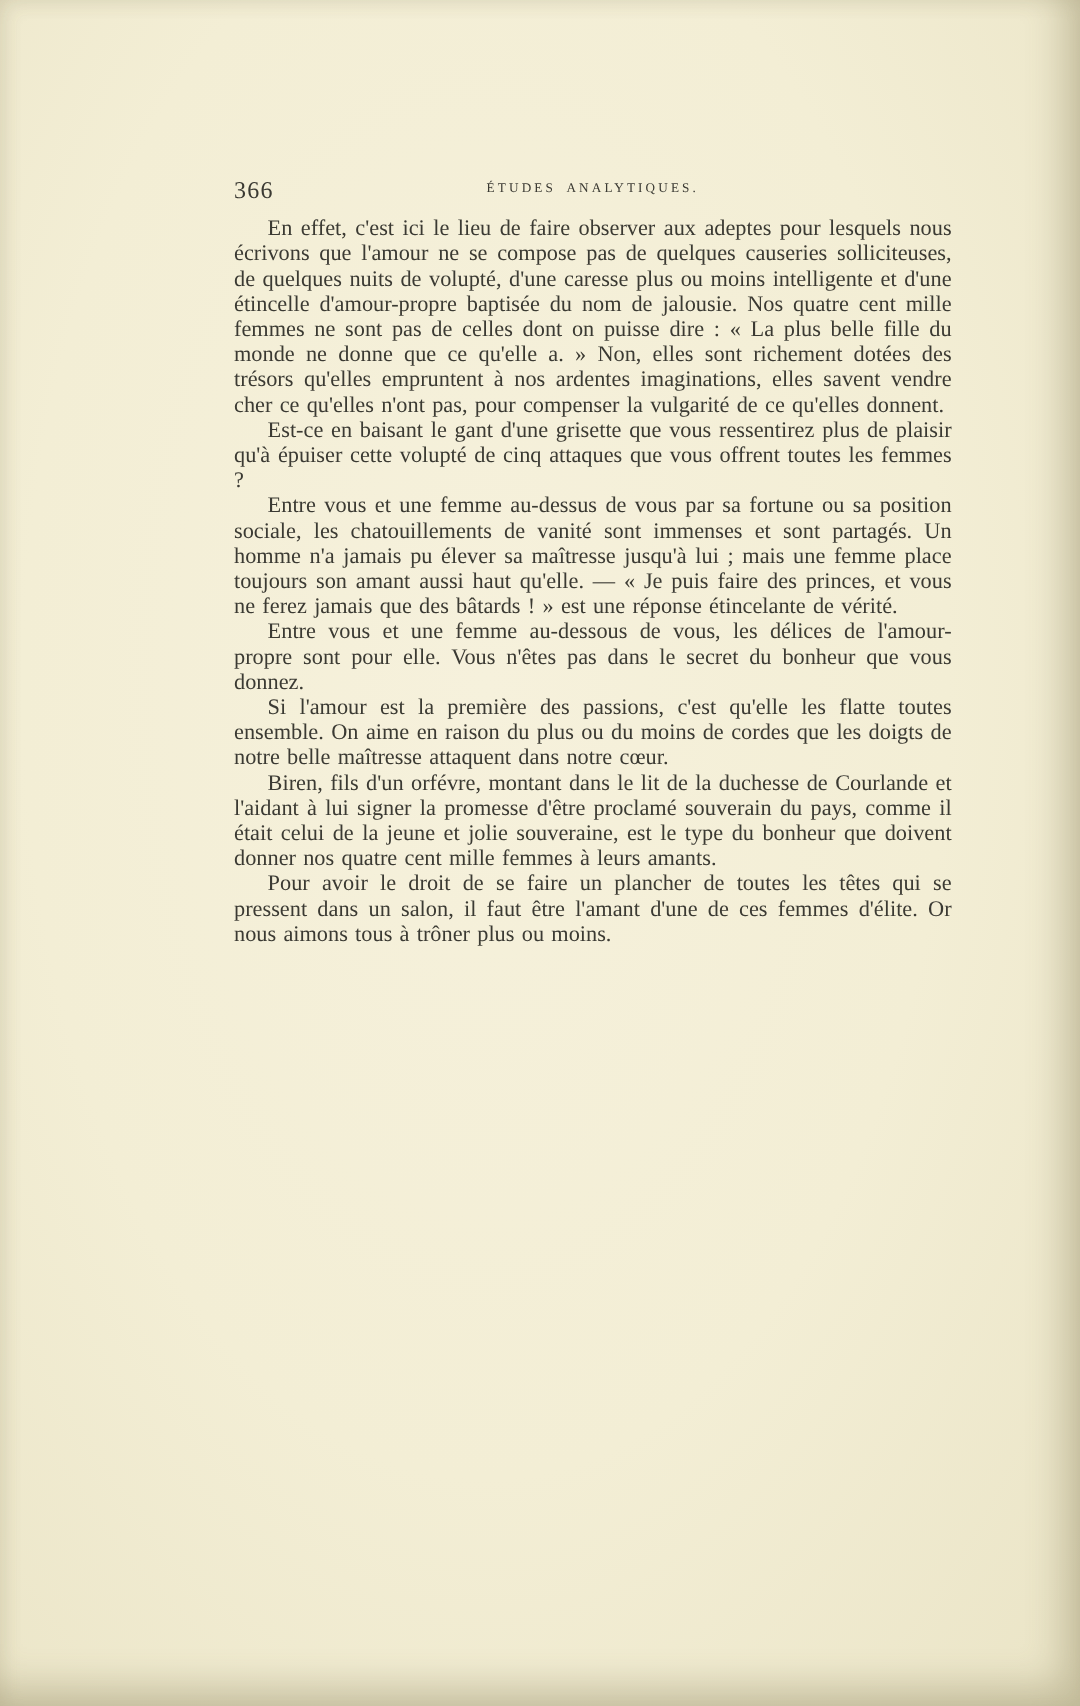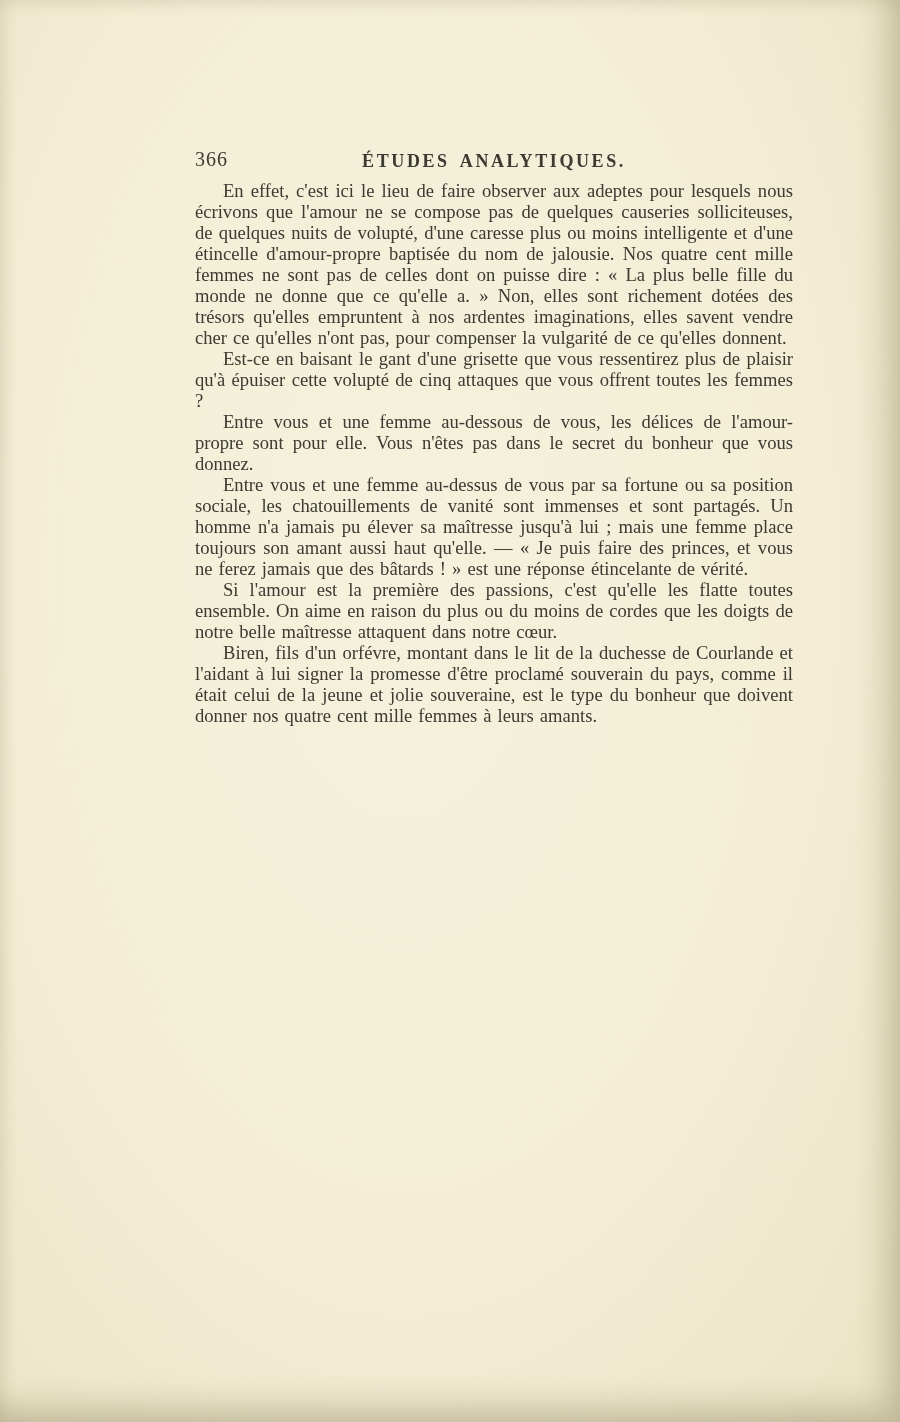--- a/index.html
+++ b/index.html
@@ -40,22 +40,22 @@
     font-size: 20px;
     letter-spacing: 1px;
     text-align: right;
   }
   .running-title {
     position: absolute;
     left: 0;
     right: 0;
     top: 3px;
     text-align: center;
-    font-size: 18px;
-    font-weight: 700;
+    font-size: 11px;
+    font-weight: 400;
     letter-spacing: 2.6px;
     word-spacing: 4px;
   }
   .text-block {
     position: absolute;
     left: 195px;
     top: 180px;
     width: 598px;
   }
   .para {
@@ -72,18 +72,19 @@
 
 <div class="page">
   <div class="header">
     <span class="page-number">366</span>
     <span class="running-title">ÉTUDES ANALYTIQUES.</span>
   </div>
   <div class="text-block">
 
   <p class="para">En effet, c'est ici le lieu de faire observer aux adeptes pour lesquels nous écrivons que l'amour ne se compose pas de quelques causeries solliciteuses, de quelques nuits de volupté, d'une caresse plus ou moins intelligente et d'une étincelle d'amour-propre baptisée du nom de jalousie. Nos quatre cent mille femmes ne sont pas de celles dont on puisse dire : « La plus belle fille du monde ne donne que ce qu'elle a. » Non, elles sont richement dotées des trésors qu'elles empruntent à nos ardentes imaginations, elles savent vendre cher ce qu'elles n'ont pas, pour compenser la vulgarité de ce qu'elles donnent.</p>
       <p class="para">Est-ce en baisant le gant d'une grisette que vous ressentirez plus de plaisir qu'à épuiser cette volupté de cinq attaques que vous offrent toutes les femmes ?</p>
+      <p class="para">Entre vous et une femme au-dessus de vous par sa fortune ou sa position sociale, les chatouillements de vanité sont immenses et sont partagés. Un homme n'a jamais pu élever sa maîtresse jusqu'à lui ; mais une femme place toujours son amant aussi haut qu'elle. — « Je puis faire des princes, et vous ne ferez jamais que des bâtards ! » est une réponse étincelante de vérité.</p>
       <p class="para">Entre vous et une femme au-dessous de vous, les délices de l'amour-propre sont pour elle. Vous n'êtes pas dans le secret du bonheur que vous donnez.</p>
-      <p class="para">Entre vous et une femme au-dessus de vous par sa fortune ou sa position sociale, les chatouillements de vanité sont immenses et sont partagés. Un homme n'a jamais pu élever sa maîtresse jusqu'à lui ; mais une femme place toujours son amant aussi haut qu'elle. — « Je puis faire des princes, et vous ne ferez jamais que des bâtards ! » est une réponse étincelante de vérité.</p>
       <p class="para">Si l'amour est la première des passions, c'est qu'elle les flatte toutes ensemble. On aime en raison du plus ou du moins de cordes que les doigts de notre belle maîtresse attaquent dans notre cœur.</p>
       <p class="para">Biren, fils d'un orfévre, montant dans le lit de la duchesse de Courlande et l'aidant à lui signer la promesse d'être proclamé souverain du pays, comme il était celui de la jeune et jolie souveraine, est le type du bonheur que doivent donner nos quatre cent mille femmes à leurs amants.</p>
+      <p class="para">Pour avoir le droit de se faire un plancher de toutes les têtes qui se pressent dans un salon, il faut être l'amant d'une de ces femmes d'élite. Or nous aimons tous à trôner plus ou moins.</p>
     </div>
 </div>
 
 </body></html>

